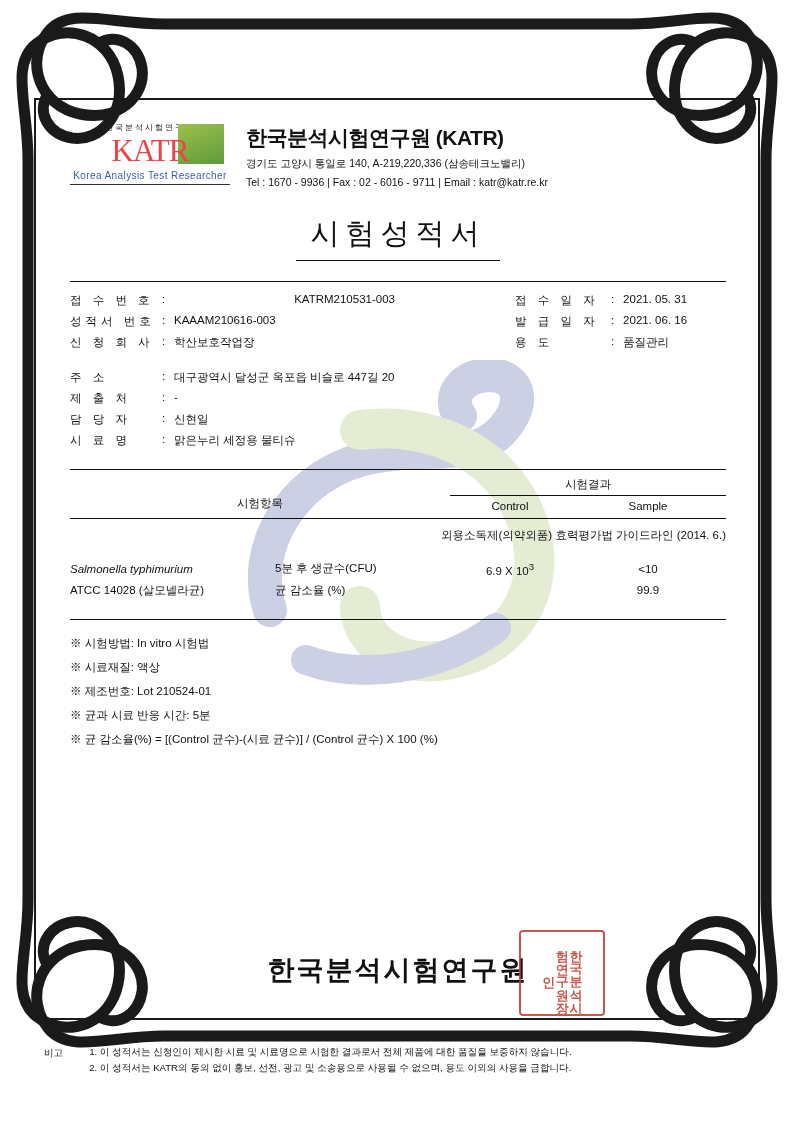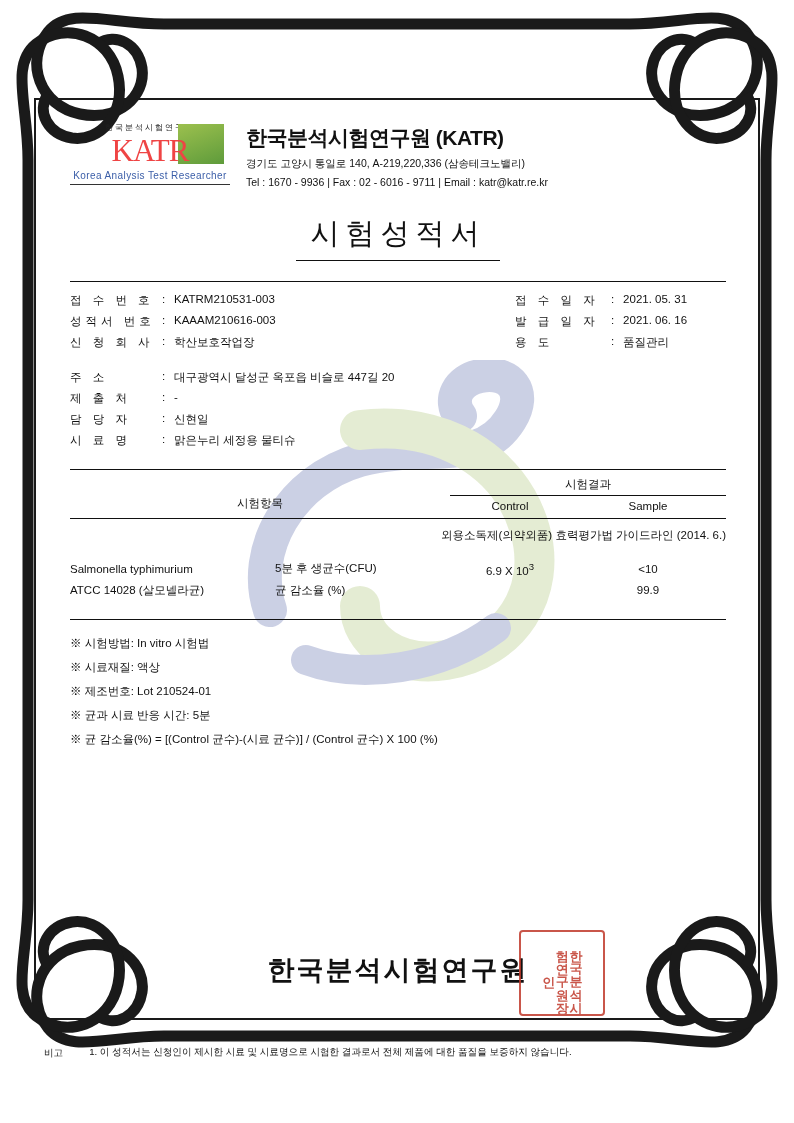--- a/index.html
+++ b/index.html
@@ -141,21 +141,21 @@
     width: 100%;
     border-collapse: collapse;
     font-size: 11.5px;
     margin-top: 8px;
   }
   .meta td { padding: 3px 0; vertical-align: top; }
   .lbl { width: 92px; letter-spacing: 4px; white-space: nowrap; }
   .lbl-wide { width: 96px; letter-spacing: 4px; white-space: nowrap; }
   .colon { width: 12px; }
   .val { padding-left: 4px; }
-  .meta-left { width: 52%; }
+  .meta-left { width: 52%; text-align: center; }
 
   .meta2 { margin-top: 14px; }
   .meta2 td { padding: 3px 0; }
 
   
   .results {
     width: 100%;
     border-collapse: collapse;
     margin-top: 18px;
     font-size: 11.5px;
@@ -174,21 +174,21 @@
     border-bottom: 1px solid #111;
     padding-bottom: 3px;
   }
   .res-sub-head {
     text-align: center;
     padding: 4px 0 6px 0;
   }
   .res-divider td { border-bottom: 1.1px solid #111; height: 0; padding: 0; }
   .guideline td { padding: 9px 0 4px 0; text-align: right; }
   .row-data td { padding: 3px 0; }
-  .italic { }
+  .italic { font-style: italic; }
   .c { text-align: center; }
   .res-bottom td { border-bottom: 1.6px solid #111; height: 16px; }
 
   
   .notes {
     margin-top: 16px;
     font-size: 11.5px;
   }
   .notes div { margin: 9px 0; }
 
@@ -404,14 +404,15 @@
       <div class="stamp-inner">한국분석시험연구원장인</div>
     </div>
   </div>
 
 </div>
 
 <div class="footer">
   <div class="footer-label">비고</div>
   <div class="footer-lines">
     <div>1. 이 성적서는 신청인이 제시한 시료 및 시료명으로 시험한 결과로서 전체 제품에 대한 품질을 보증하지 않습니다.</div>
+    <div>2. 이 성적서는 KATR의 동의 없이 홍보, 선전, 광고 및 소송용으로 사용될 수 없으며, 용도 이외의 사용을 금합니다.</div>
   </div>
 </div>
 
 </body></html>

